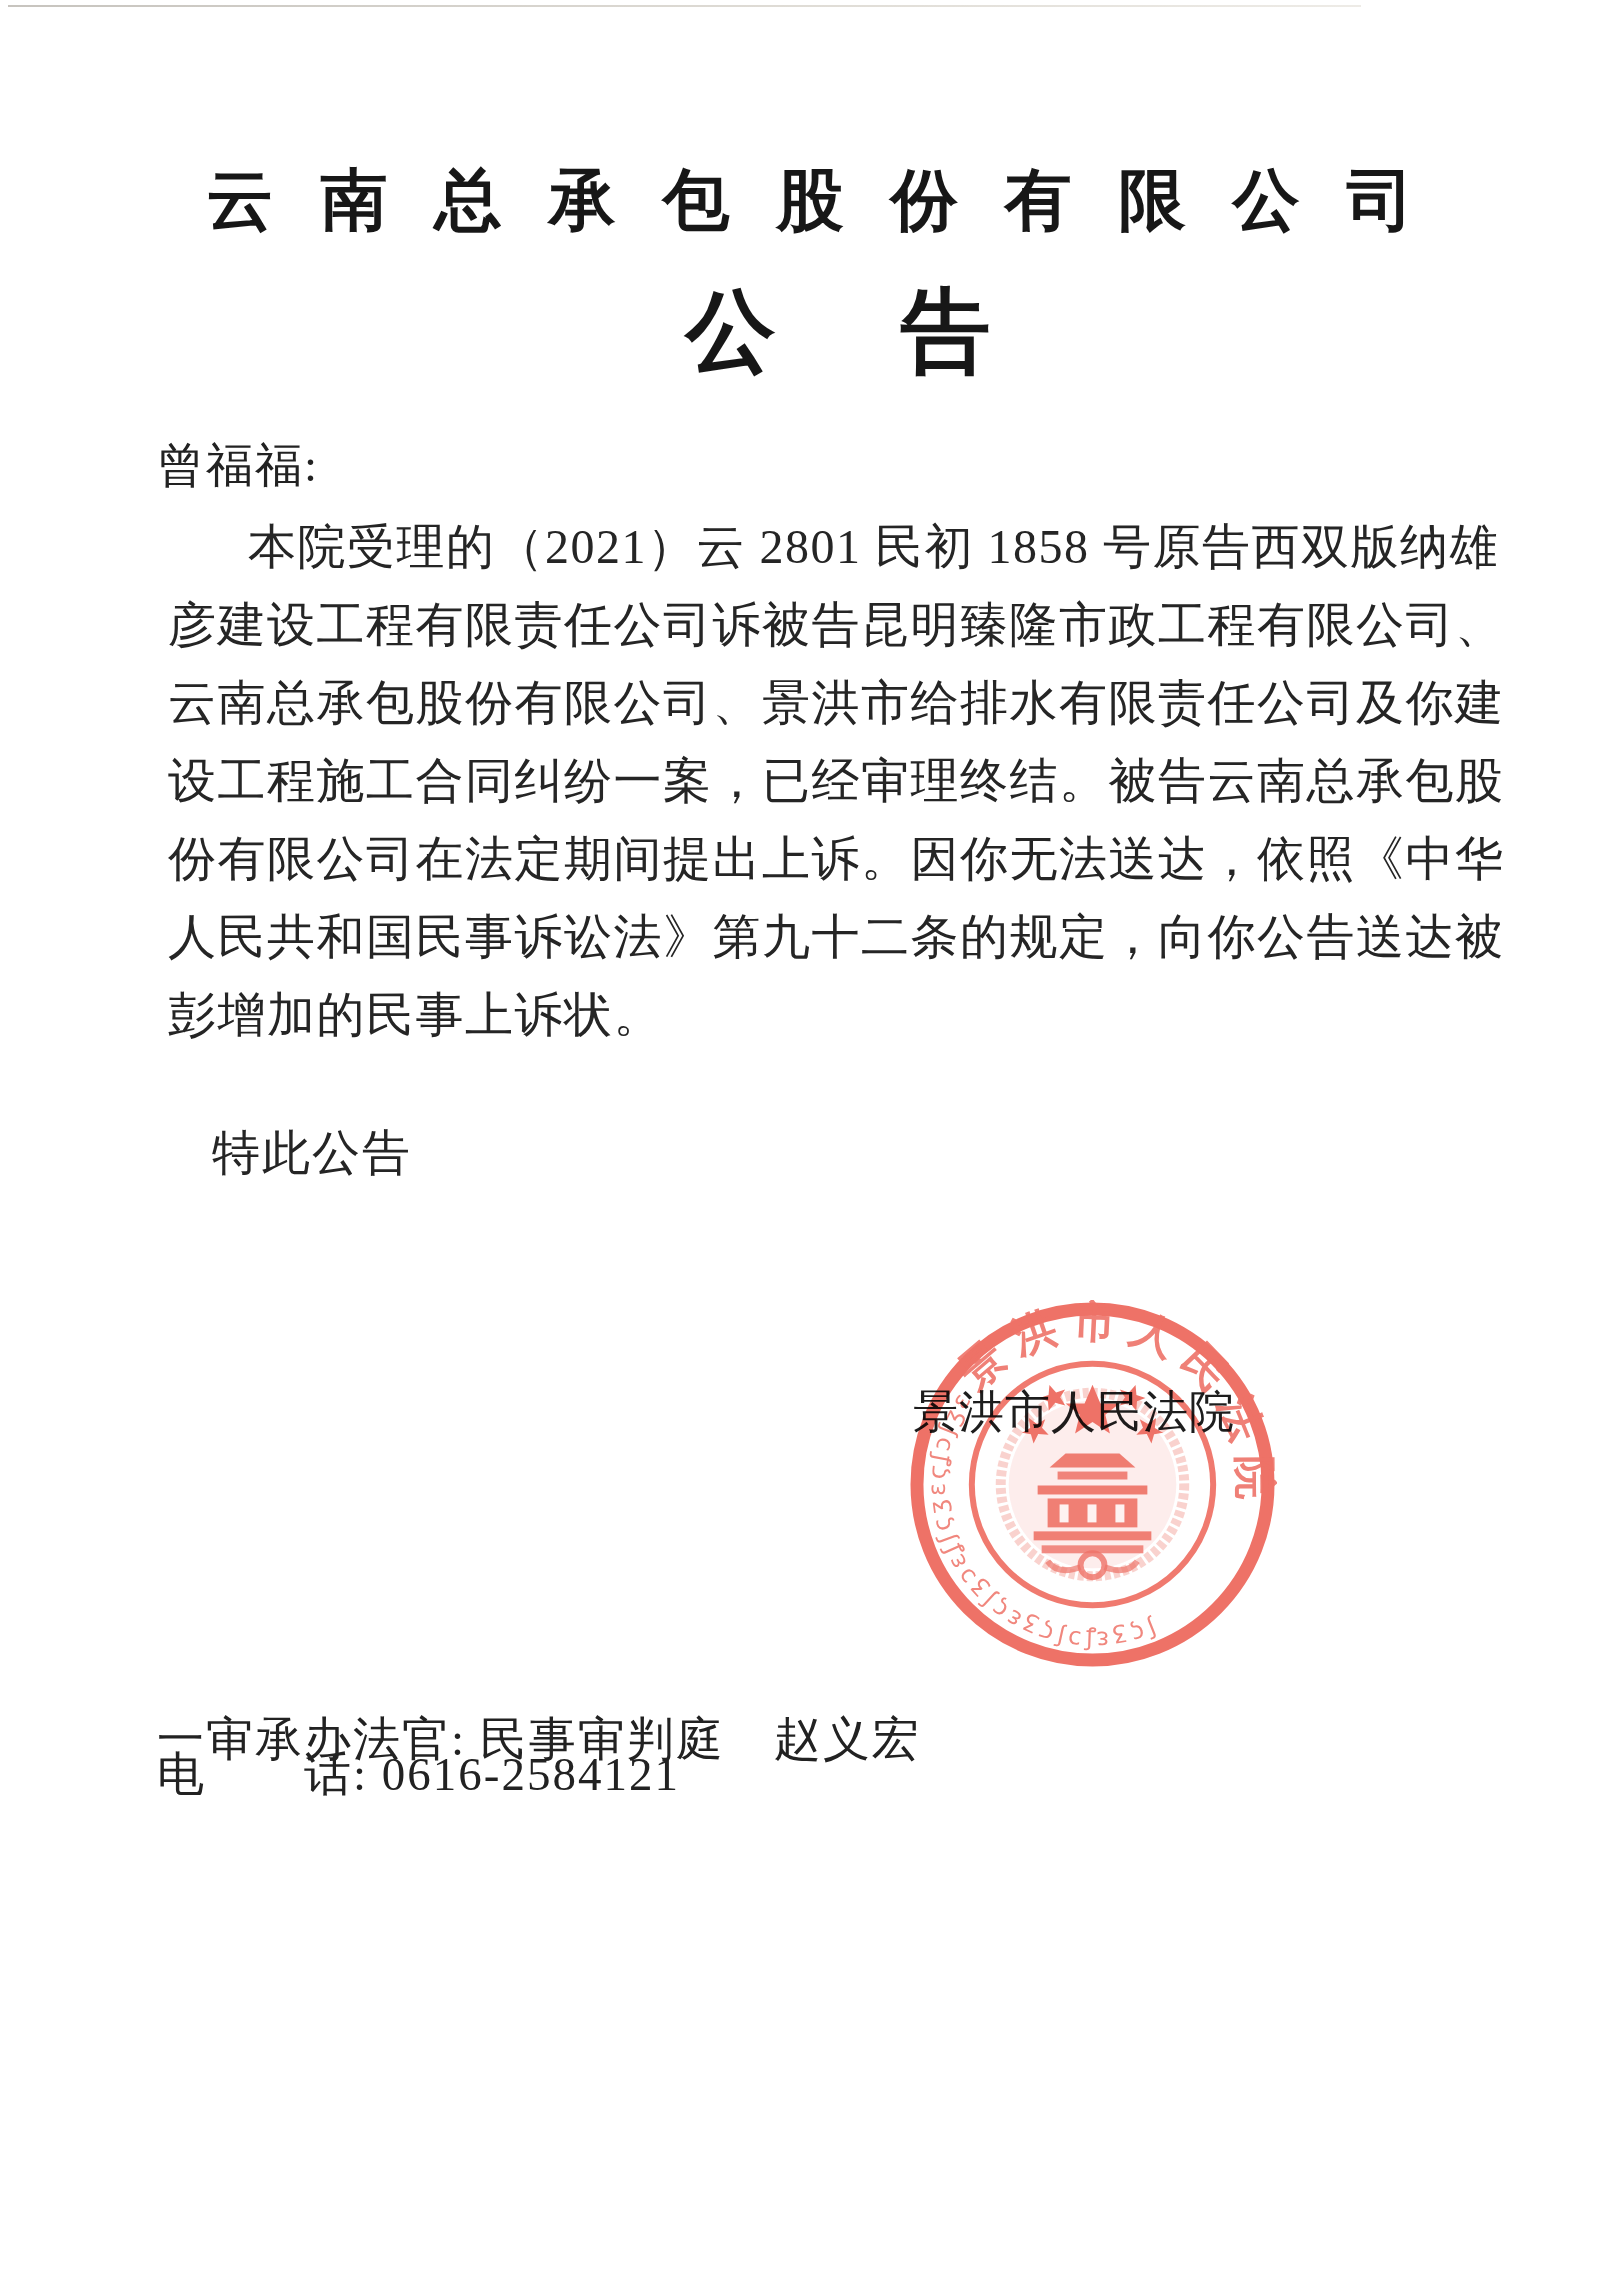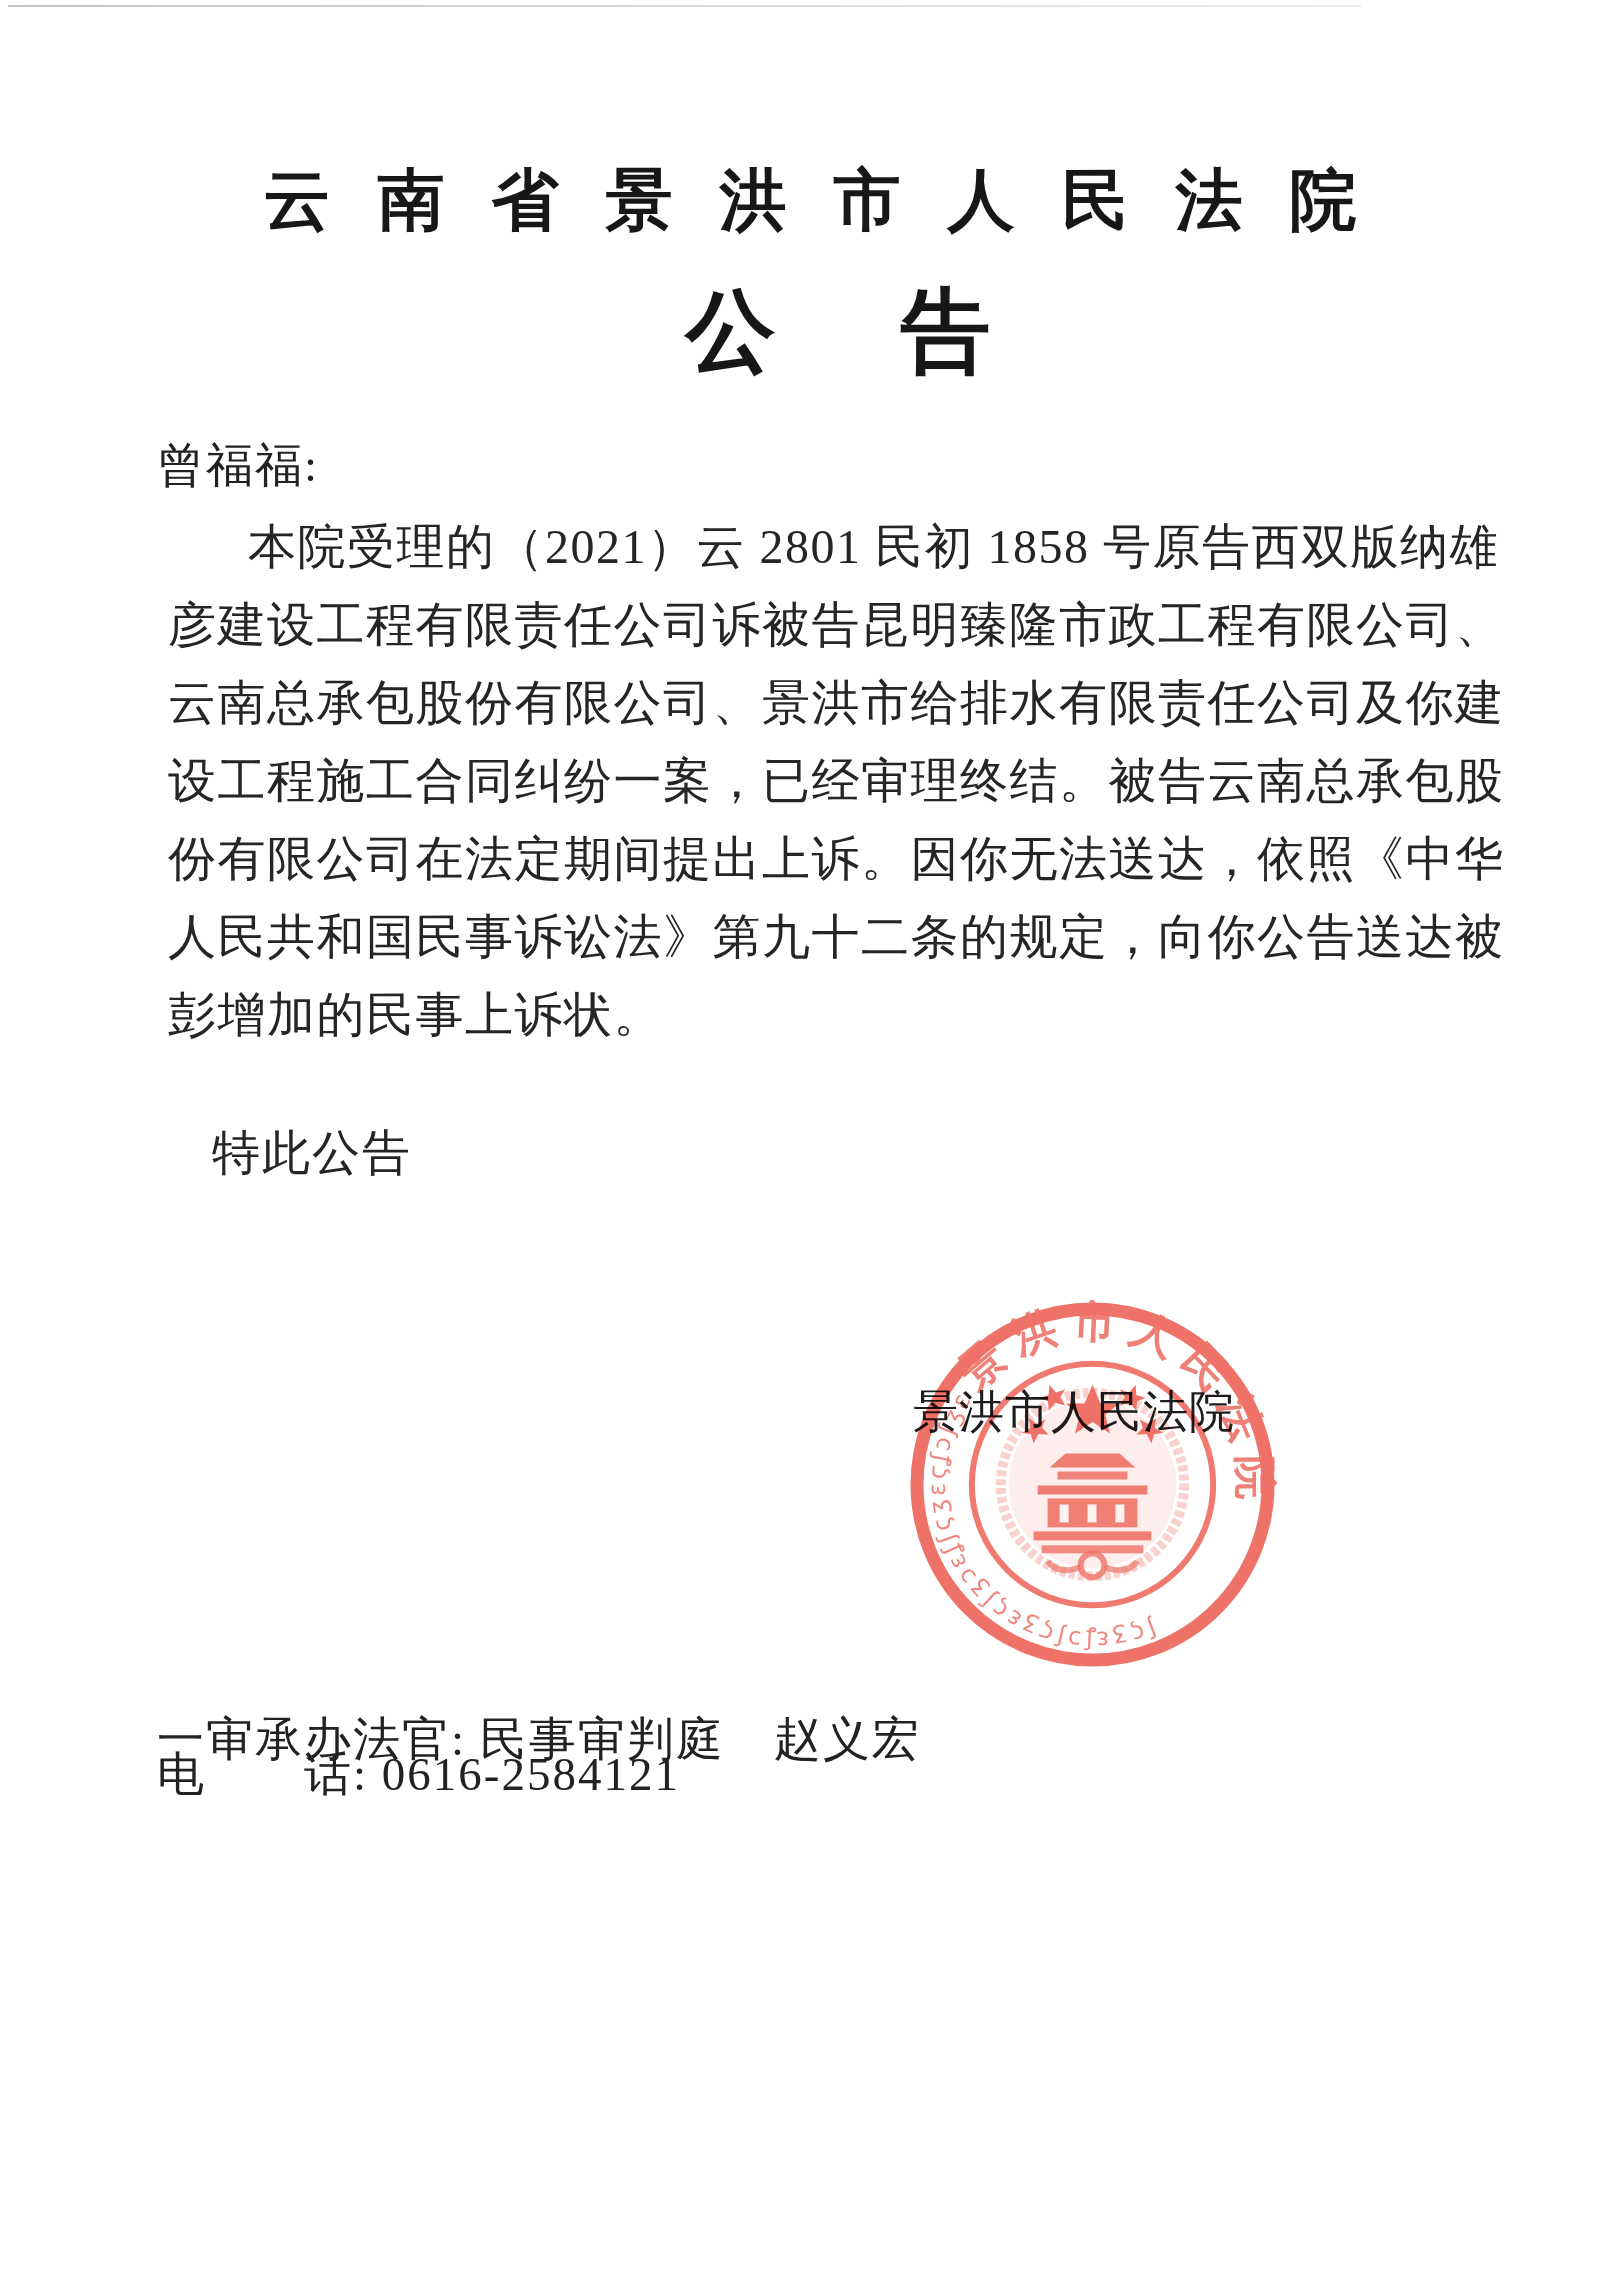--- a/index.html
+++ b/index.html
@@ -70,21 +70,21 @@
     font-size:47px;letter-spacing:2px;color:#222;white-space:nowrap;
   }
 </style>
 </head>
 <body>
 
 <div class="page">
 
   <div class="scan-edge"></div>
 
-  <div class="court-title">云南省景洪市人民法院</div>
+  <div class="court-title">云南总承包股份有限公司</div>
 
   <div class="notice-title">公告</div>
 
   <div class="addressee">曾福福:</div>
 
   <div class="body-block">
     <div class="body-line first">本院受理的（2021）云 2801 民初 1858 号原告西双版纳雄</div>
     <div class="body-line">彦建设工程有限责任公司诉被告昆明臻隆市政工程有限公司、</div>
     <div class="body-line">云南总承包股份有限公司、景洪市给排水有限责任公司及你建</div>
     <div class="body-line">设工程施工合同纠纷一案，已经审理终结。被告云南总承包股</div>

